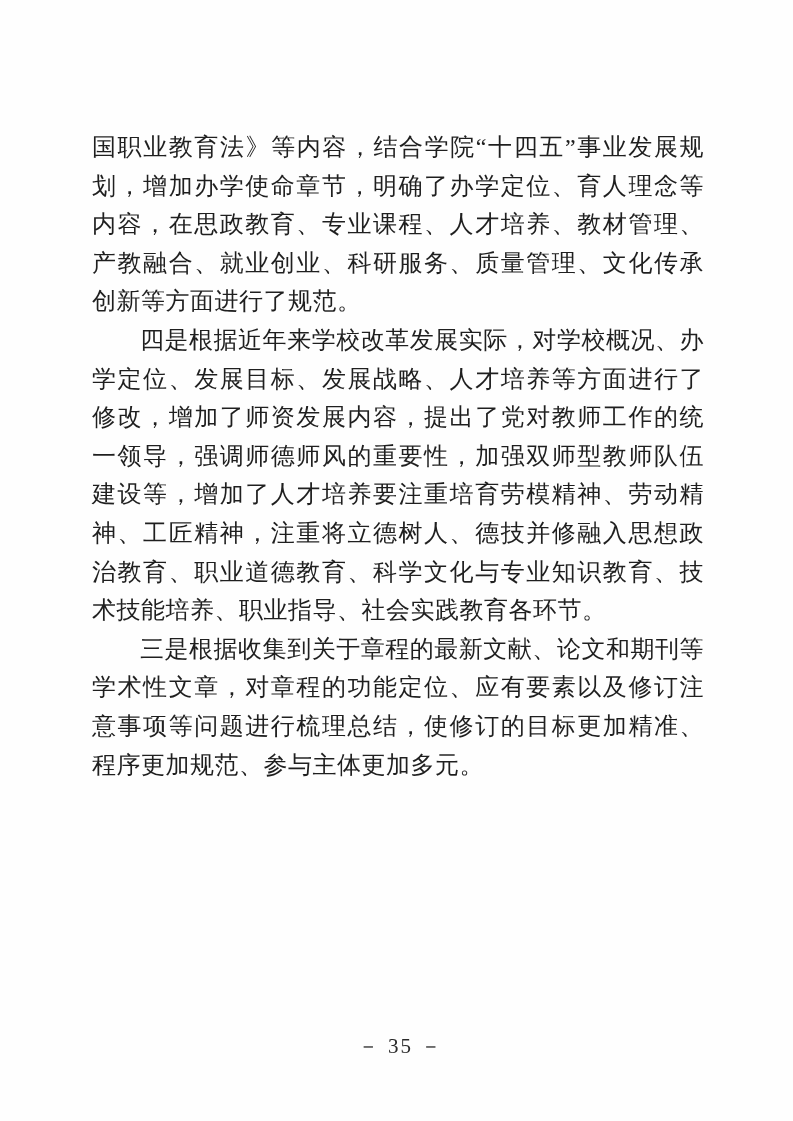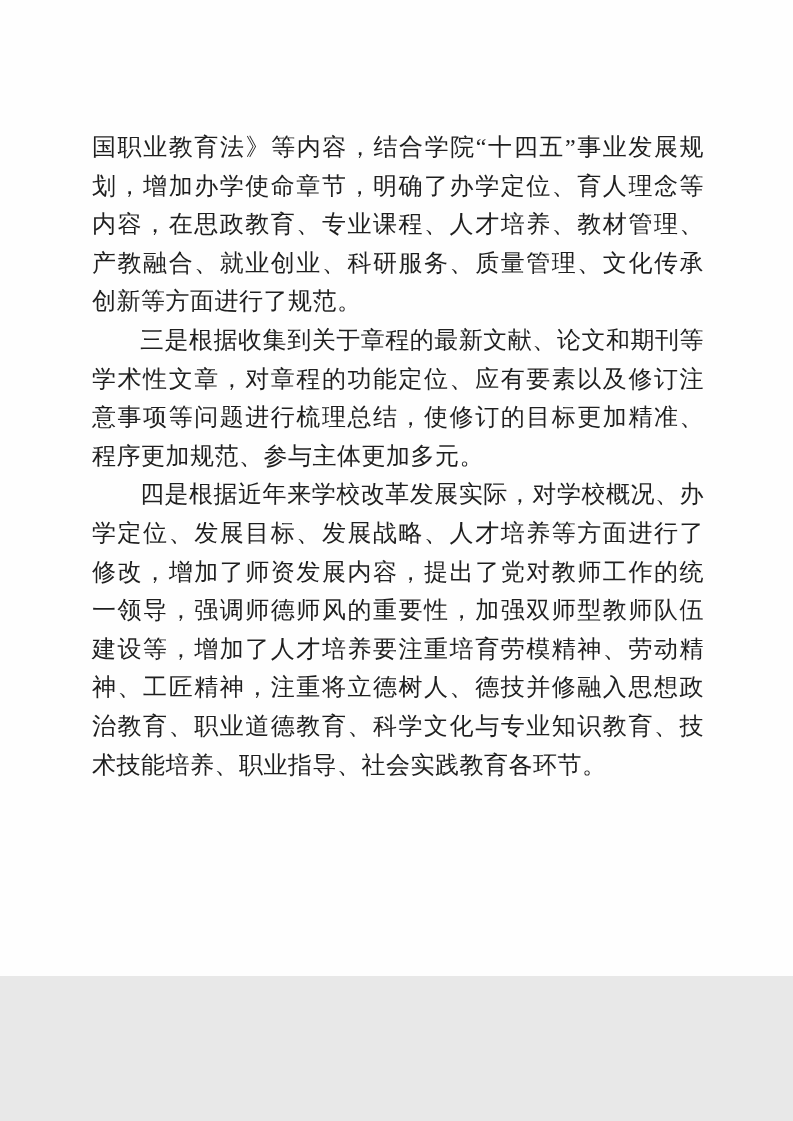--- a/index.html
+++ b/index.html
@@ -3,21 +3,21 @@
 <meta charset="utf-8">
 <style>
   html, body {
     margin: 0;
     padding: 0;
     background: #e8e8e8;
   }
   .page {
     position: relative;
     width: 793px;
-    height: 976px;
+    height: 1121px;
     margin: 0 auto;
     background: #fefefe;
     font-family: "Liberation Serif", "DejaVu Serif", serif;
     color: #1f1f1f;
     overflow: hidden;
     box-sizing: border-box;
   }
   .content {
     position: absolute;
     top: 128px;
@@ -45,17 +45,17 @@
     color: #2a2a2a;
     letter-spacing: 2px;
   }
 </style>
 </head>
 <body>
 
 <div class="page">
   <div class="content">
     <p>国职业教育法》等内容，结合学院“十四五”事业发展规划，增加办学使命章节，明确了办学定位、育人理念等内容，在思政教育、专业课程、人才培养、教材管理、产教融合、就业创业、科研服务、质量管理、文化传承创新等方面进行了规范。</p>
+    <p class="indented">四是根据近年来学校改革发展实际，对学校概况、办学定位、发展目标、发展战略、人才培养等方面进行了修改，增加了师资发展内容，提出了党对教师工作的统一领导，强调师德师风的重要性，加强双师型教师队伍建设等，增加了人才培养要注重培育劳模精神、劳动精神、工匠精神，注重将立德树人、德技并修融入思想政治教育、职业道德教育、科学文化与专业知识教育、技术技能培养、职业指导、社会实践教育各环节。</p>
     <p class="indented">三是根据收集到关于章程的最新文献、论文和期刊等学术性文章，对章程的功能定位、应有要素以及修订注意事项等问题进行梳理总结，使修订的目标更加精准、程序更加规范、参与主体更加多元。</p>
-    <p class="indented">四是根据近年来学校改革发展实际，对学校概况、办学定位、发展目标、发展战略、人才培养等方面进行了修改，增加了师资发展内容，提出了党对教师工作的统一领导，强调师德师风的重要性，加强双师型教师队伍建设等，增加了人才培养要注重培育劳模精神、劳动精神、工匠精神，注重将立德树人、德技并修融入思想政治教育、职业道德教育、科学文化与专业知识教育、技术技能培养、职业指导、社会实践教育各环节。</p>
   </div>
   <div class="footer">－ 35 －</div>
 </div>
 
 </body></html>

